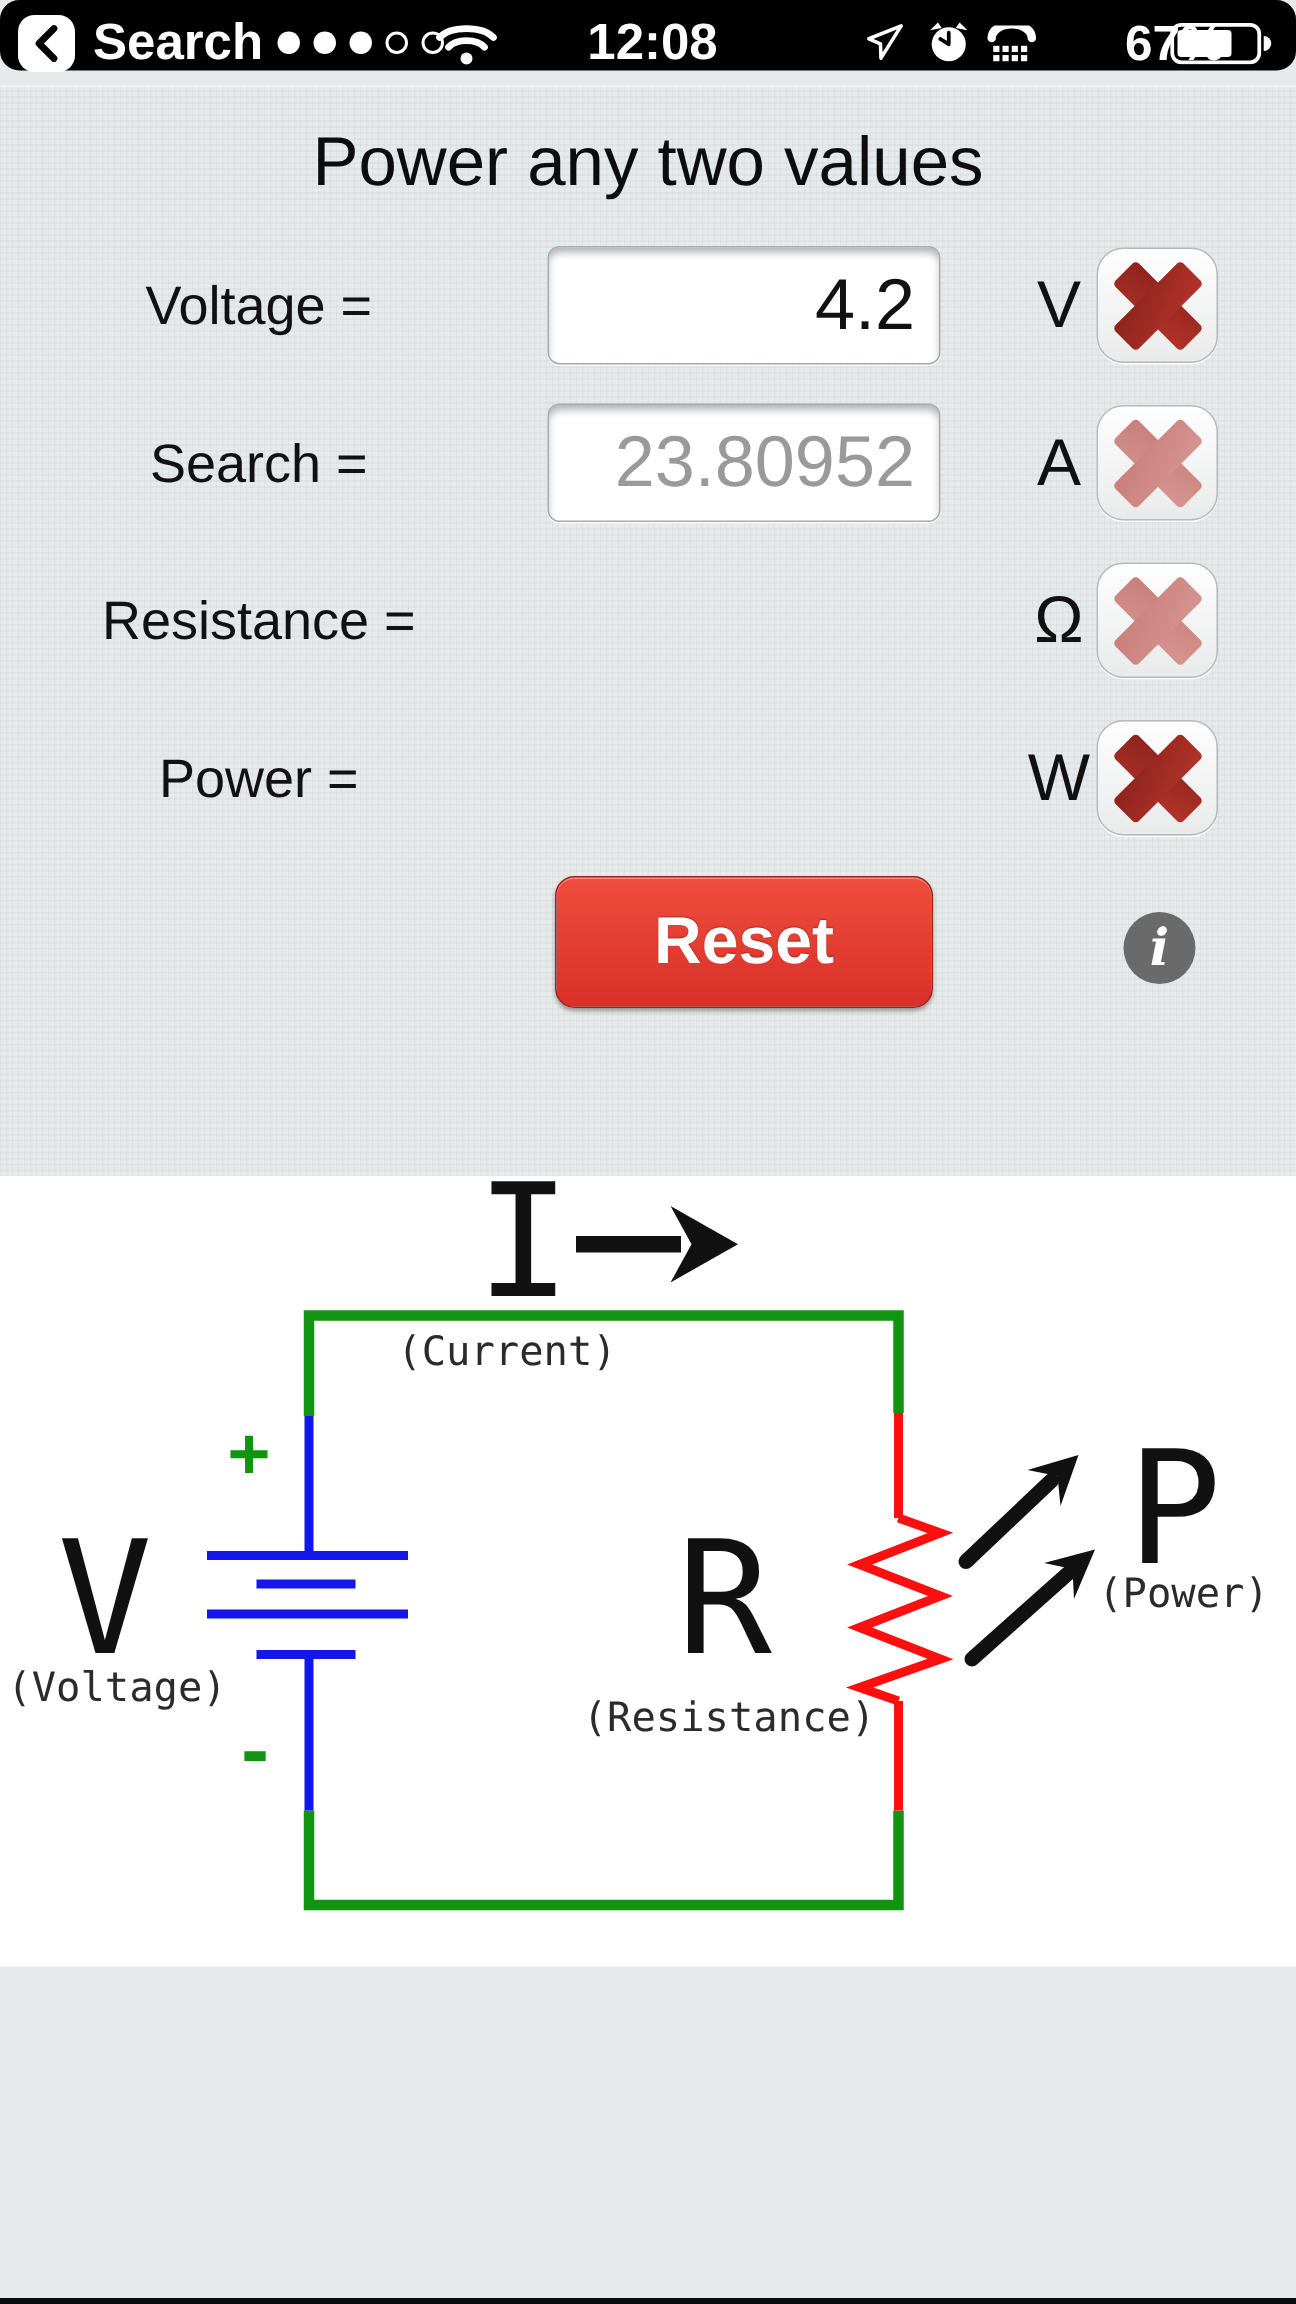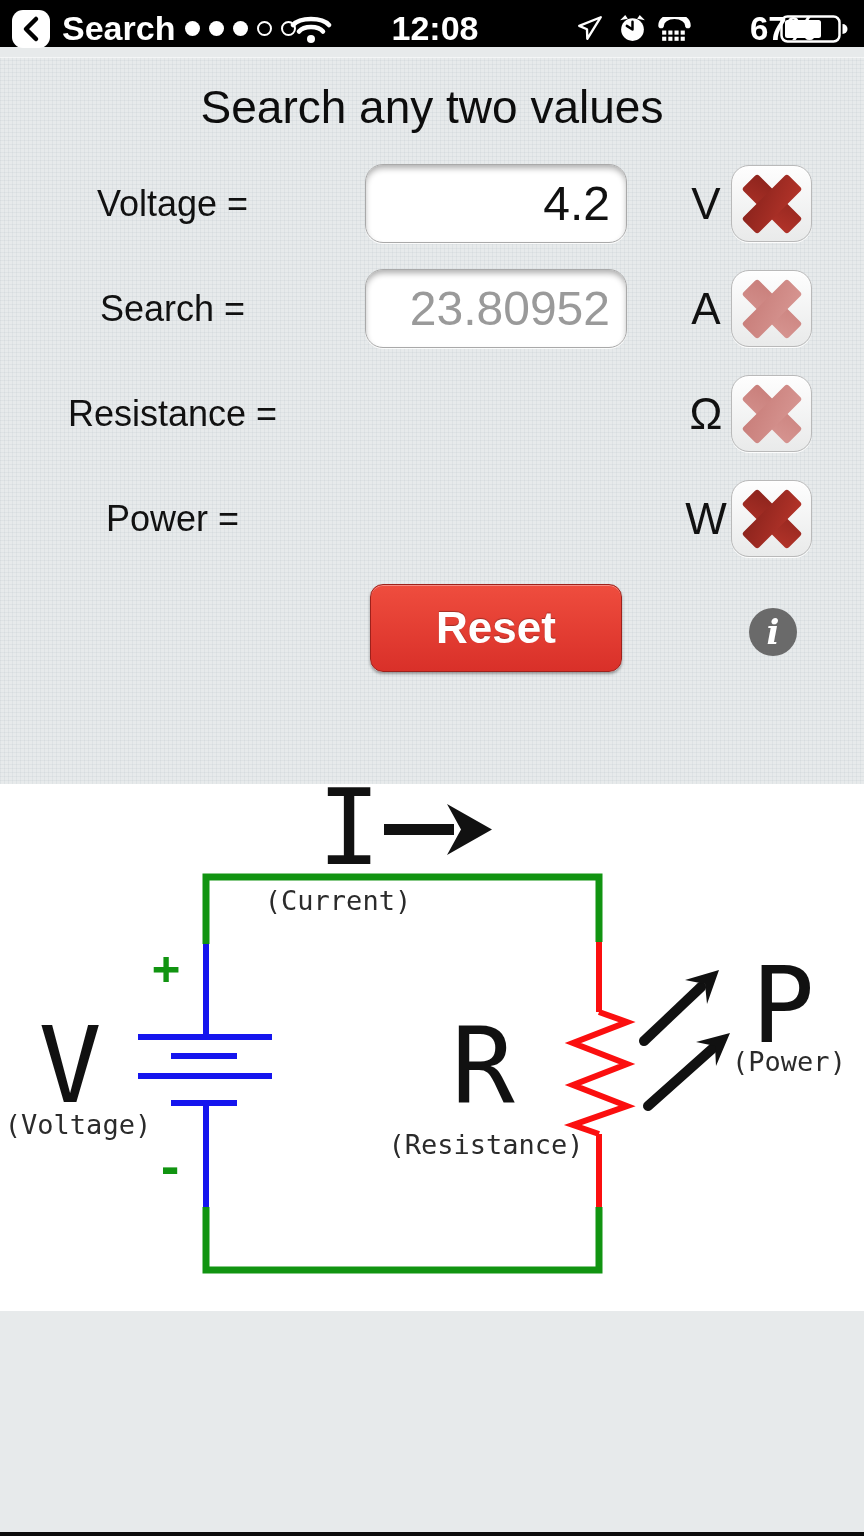--- a/index.html
+++ b/index.html
@@ -3,21 +3,21 @@
 <meta charset="utf-8">
 <style>
   html,body{margin:0;padding:0;}
   body{
     width:864px;height:1536px;position:relative;overflow:hidden;
     font-family:"Liberation Sans",sans-serif;
     background:#e7eaeb;
   }
   
   .status-bar{
-    position:absolute;left:0;top:0;width:864px;height:47px;background:#000;color:#fff;
+    position:absolute;left:0;top:0;width:864px;height:47px;background:#000;color:#fff;border-radius:13px;
   }
   .sb-item{position:absolute;}
   .back-btn{
     left:12px;top:10px;width:38px;height:38px;background:#fff;border-radius:11px;
     display:flex;align-items:center;justify-content:center;
   }
   .sb-search{left:62px;top:0;height:57px;line-height:57px;font-size:34px;font-weight:700;}
   .sig-dots{left:185px;top:0;height:57px;display:flex;align-items:center;gap:9px;}
   .dot{width:15px;height:15px;border-radius:50%;box-sizing:border-box;}
   .dot.filled{background:#fff;}
@@ -41,21 +41,21 @@
   .heading{
     position:absolute;left:0;top:22px;width:864px;text-align:center;
     font-size:46px;color:#0d0d0d;
   }
   .row-label{
     position:absolute;left:0;width:345px;height:79px;line-height:79px;
     text-align:center;font-size:36px;color:#111;
   }
   .val-input{
     position:absolute;left:365px;width:262px;height:79px;box-sizing:border-box;
-    border:1px solid #a9a9a9;border-radius:18px;background:#fff;
+    border:1px solid #a9a9a9;border-radius:8px;background:#fff;
     box-shadow:inset 0 4px 6px -1px rgba(0,0,0,.33), 0 1px 0 rgba(255,255,255,.85);
     font-family:"Liberation Sans",sans-serif;font-size:48px;text-align:right;
     padding:0 16px 0 8px;outline:none;
   }
   .val-input.entered{color:#111;}
   .val-input.computed{color:#9a9a9a;}
   .unit{
     position:absolute;left:668px;width:76px;height:79px;line-height:79px;
     text-align:center;font-size:44px;color:#111;
   }
@@ -151,21 +151,21 @@
   </svg>
   <div class="sb-item sb-batt-pct">67%</div>
   <svg class="sb-item batt" width="70" height="28" viewBox="0 0 70 28">
     <rect x="1.5" y="1.5" width="58" height="25" rx="6" stroke="#fff" stroke-width="2.5" fill="none"></rect>
     <rect x="5" y="5" width="36" height="18" rx="2.5" fill="#fff"></rect>
     <path d="M62.5 9 a5 5 0 0 1 0 10 Z" fill="#fff"></path>
   </svg>
 </div>
 
 <div class="calc-panel">
-  <div class="heading">Search any two values</div>
+  <div class="heading">Power any two values</div>
 
   <div class="row-label" style="top:106px">Voltage =</div>
   <input class="val-input entered" style="top: 106px;" value="4.2">
   <div class="unit" style="top:106px">V</div>
   <button class="clear-btn" style="top:107px">
     <span class="x-icon active">
       <span class="x-bar b1"></span>
         <span class="x-bar b2"></span>
     </span>
   </button>

